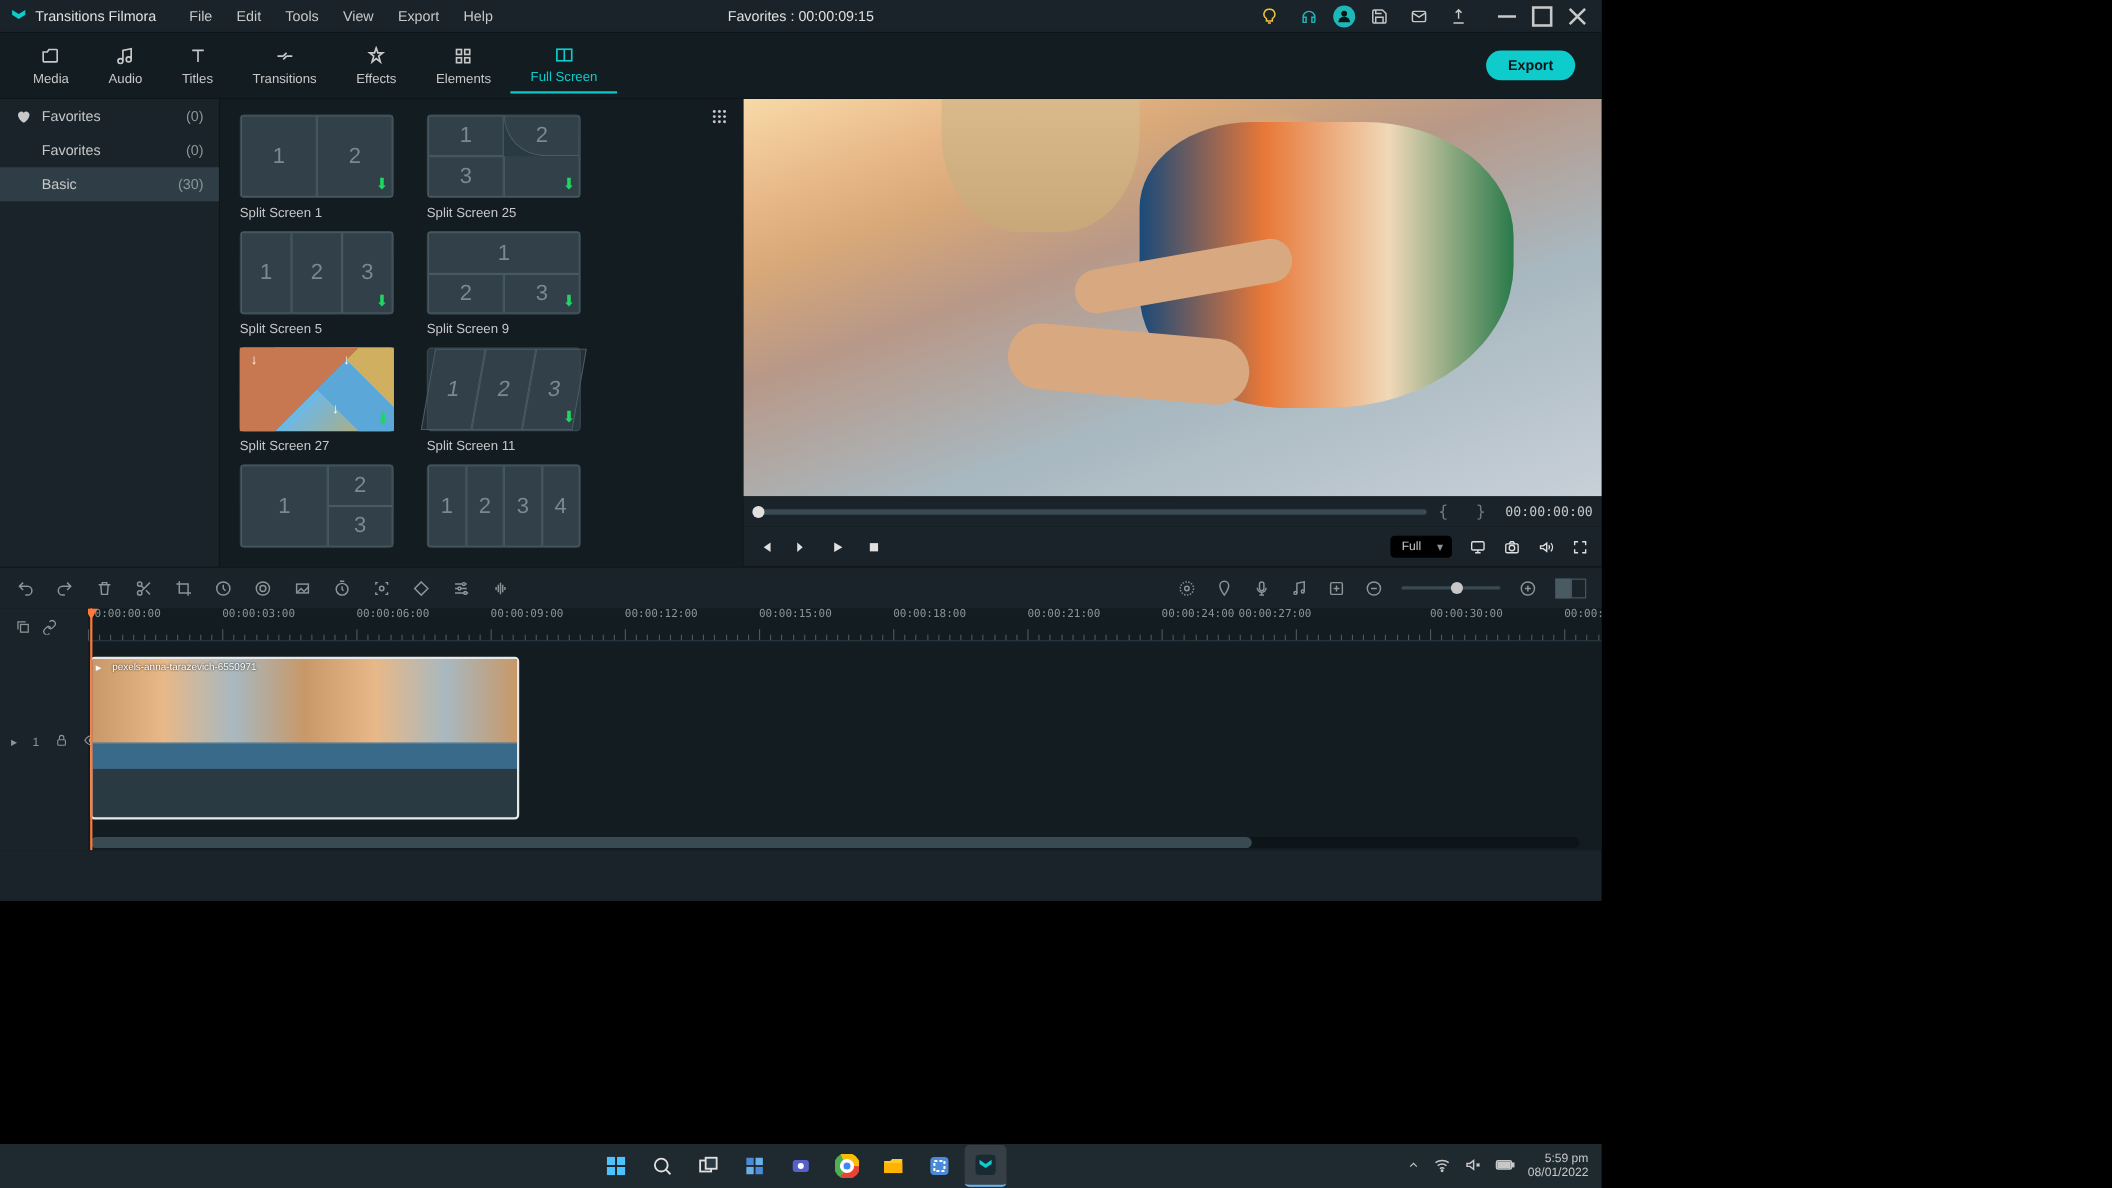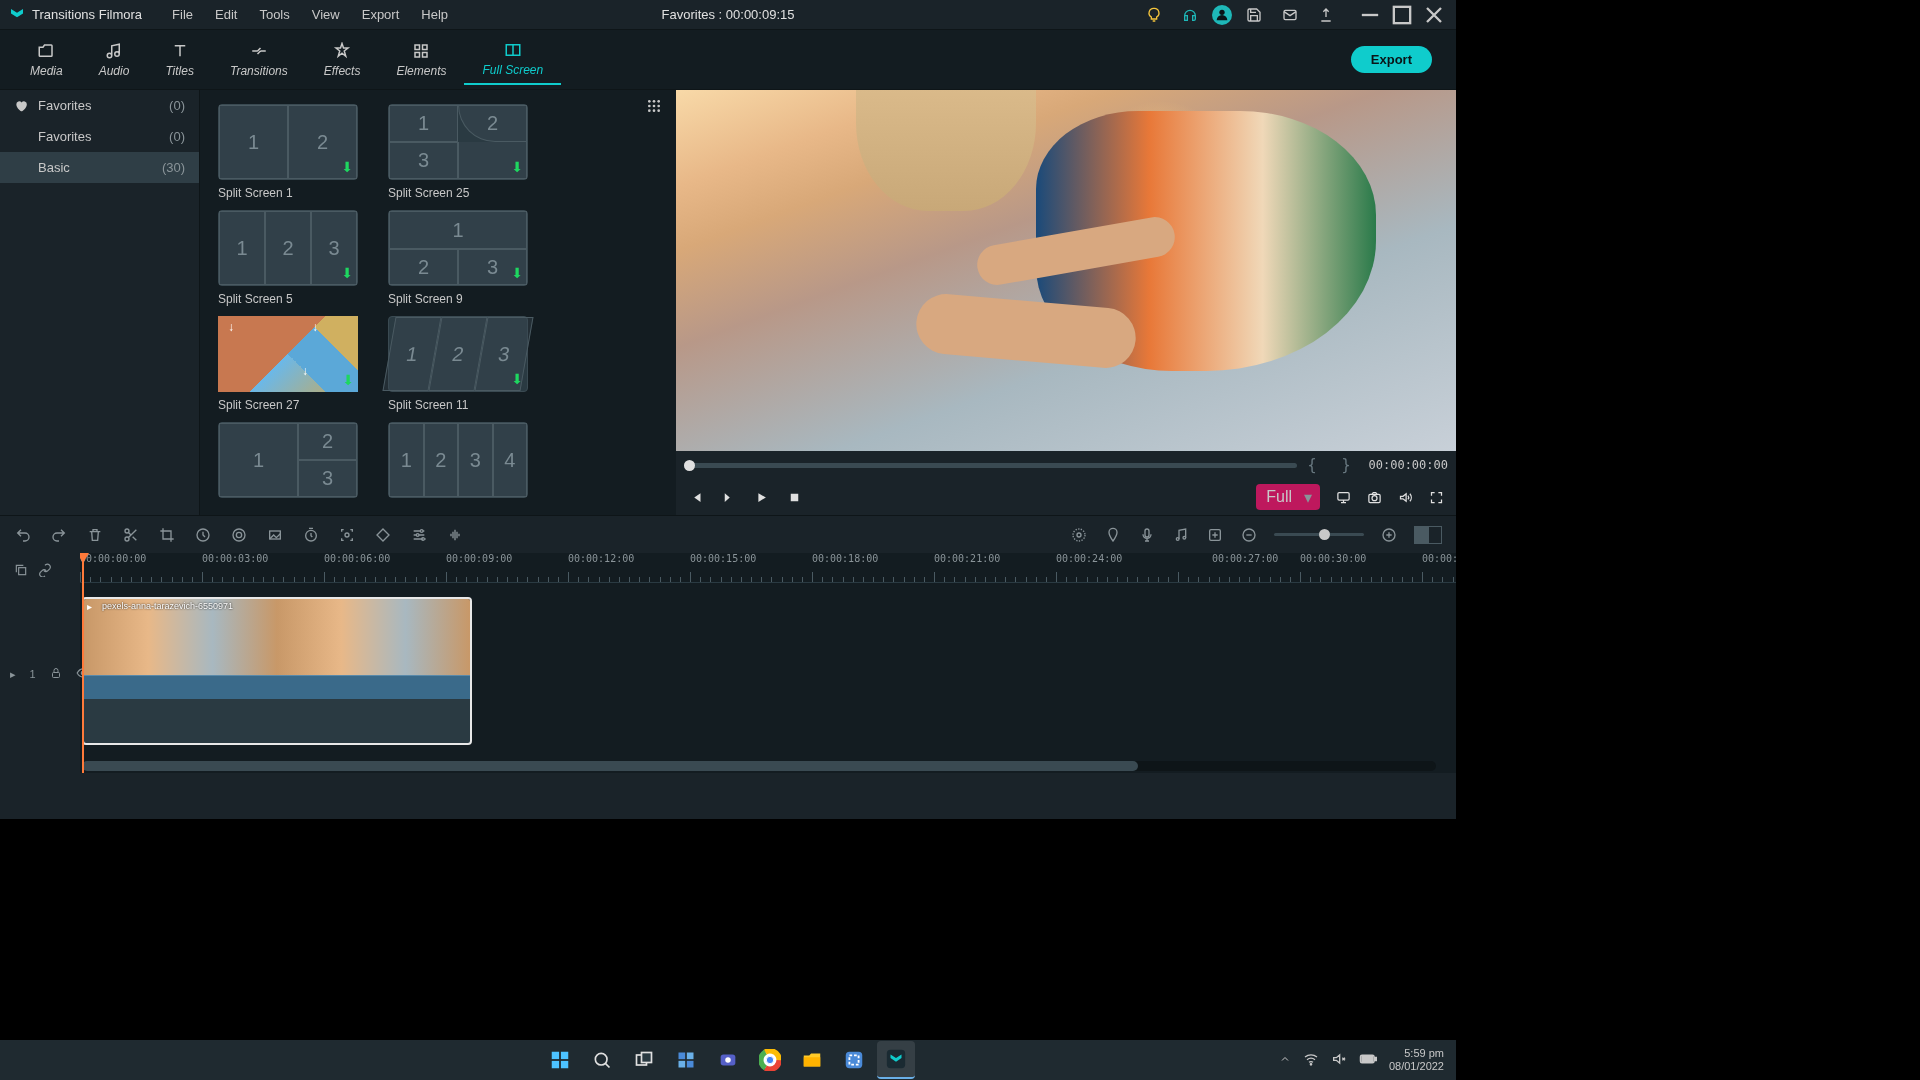--- a/index.html
+++ b/index.html
@@ -18,21 +18,21 @@
 .ticon { width: 28px; height: 24px; display: flex; align-items: center; justify-content: center; color: #c8c8c8; cursor: pointer; }
 .ticon svg { width: 16px; height: 16px; }
 .ticon.bulb { color: #f5c53c; }
 .ticon.headset { color: #1eb8b8; }
 .ticon.avatar { background: #1eb8b8; border-radius: 50%; width: 20px; height: 20px; color: #0a1518; }
 .winctrl { display: flex; gap: 4px; margin-left: 8px; }
 .winbtn { width: 28px; height: 24px; display: flex; align-items: center; justify-content: center; color: #c8c8c8; cursor: pointer; }
 
 
 .maintabs { height: 60px; background: #131c21; display: flex; align-items: center; padding: 0 12px; border-bottom: 1px solid #0e1518; }
-.mtab { display: flex; flex-direction: column; align-items: center; padding: 6px 18px; color: #c8c8c8; cursor: pointer; gap: 4px; font-size: 12px; font-style: italic; }
+.mtab { display: flex; flex-direction: column; align-items: center; padding: 6px 18px; color: #c8c8c8; cursor: pointer; gap: 4px; font-size: 12px; }
 .mtab svg { width: 18px; height: 18px; }
 .mtab.active { color: #0fcccc; border-bottom: 2px solid #0fcccc; }
 .exportbtn { margin-left: auto; margin-right: 12px; background: #0fcccc; color: #0a1518; padding: 6px 20px; border-radius: 18px; font-weight: 600; font-size: 13px; cursor: pointer; }
 
 
 .contentrow { display: flex; height: 425px; }
 
 
 .sidebar { width: 200px; background: #1a2329; border-right: 1px solid #0e1518; }
 .sbitem { display: flex; align-items: center; padding: 8px 14px; cursor: pointer; font-size: 13px; }
@@ -63,21 +63,21 @@
 .dress { position: absolute; background: linear-gradient(90deg, #1a4a7a, #e87838, #f0d8b8, #2a7a4a); border-radius: 30% 40% 50% 40%; }
 .pscrub { height: 28px; display: flex; align-items: center; padding: 0 8px; gap: 10px; background: #1a2329; }
 .pbar { flex: 1; height: 5px; background: #3a4a52; border-radius: 3px; position: relative; }
 .phead { position: absolute; left: 0; top: -3px; width: 11px; height: 11px; background: #e0e0e0; border-radius: 50%; }
 .ptc { color: #c8c8c8; font-family: monospace; font-size: 12px; }
 .brackets { color: #6a7a82; font-size: 15px; font-family: monospace; letter-spacing: 8px; }
 .pctrls { height: 36px; display: flex; align-items: center; padding: 0 12px; gap: 18px; background: #1a2329; }
 .pbtn { color: #e0e0e0; cursor: pointer; display: flex; }
 .pbtn svg { width: 15px; height: 15px; }
 .pright { margin-left: auto; display: flex; align-items: center; gap: 16px; }
-.pselect { background: #be185d; color: #c8c8c8; padding: 4px 28px 4px 10px; border-radius: 4px; font-size: 16px; position: relative; cursor: pointer; }
+.pselect { background: #000000; color: #c8c8c8; padding: 4px 28px 4px 10px; border-radius: 4px; font-size: 11px; position: relative; cursor: pointer; }
 .pselect::after { content: "▾"; position: absolute; right: 8px; color: #8a9499; }
 
 
 .toolrow { height: 38px; background: #1a2329; border-top: 1px solid #0e1518; display: flex; align-items: center; padding: 0 14px; gap: 18px; }
 .tbtn { color: #8a9499; cursor: pointer; display: flex; width: 18px; height: 18px; align-items: center; justify-content: center; }
 .tbtn svg { width: 16px; height: 16px; }
 .tright { margin-left: auto; display: flex; align-items: center; gap: 16px; }
 .zslider { width: 90px; height: 3px; background: #3a4a52; border-radius: 2px; position: relative; }
 .zhead { position: absolute; left: 50%; top: -4px; width: 11px; height: 11px; background: #c8c8c8; border-radius: 50%; }
 .thumbsw { display: flex; }
@@ -688,21 +688,21 @@
           <div class="rtick" style="left: 996.333px; height: 5px;"></div>
           <div class="rtick" style="left: 1006.5px; height: 5px;"></div>
           <div class="rtick" style="left: 1016.67px; height: 5px;"></div>
           <div class="rtick" style="left: 1026.83px; height: 5px;"></div>
           <div class="rtick" style="left: 1037px; height: 5px;"></div>
           <div class="rtick" style="left: 1047.17px; height: 5px;"></div>
           <div class="rtick" style="left: 1057.33px; height: 5px;"></div>
           <div class="rtick" style="left: 1067.5px; height: 5px;"></div>
           <div class="rtick" style="left: 1077.67px; height: 5px;"></div>
           <div class="rtick" style="left: 1087.83px; height: 5px;"></div>
-          <span class="rmark" style="left: 1132px;">00:00:27:00</span>
+          <span class="rmark" style="left: 1046px;">00:00:27:00</span>
           <div class="rtick" style="left: 1098px; height: 10px;"></div>
           <div class="rtick" style="left: 1108.17px; height: 5px;"></div>
           <div class="rtick" style="left: 1118.33px; height: 5px;"></div>
           <div class="rtick" style="left: 1128.5px; height: 5px;"></div>
           <div class="rtick" style="left: 1138.67px; height: 5px;"></div>
           <div class="rtick" style="left: 1148.83px; height: 5px;"></div>
           <div class="rtick" style="left: 1159px; height: 5px;"></div>
           <div class="rtick" style="left: 1169.17px; height: 5px;"></div>
           <div class="rtick" style="left: 1179.33px; height: 5px;"></div>
           <div class="rtick" style="left: 1189.5px; height: 5px;"></div>

